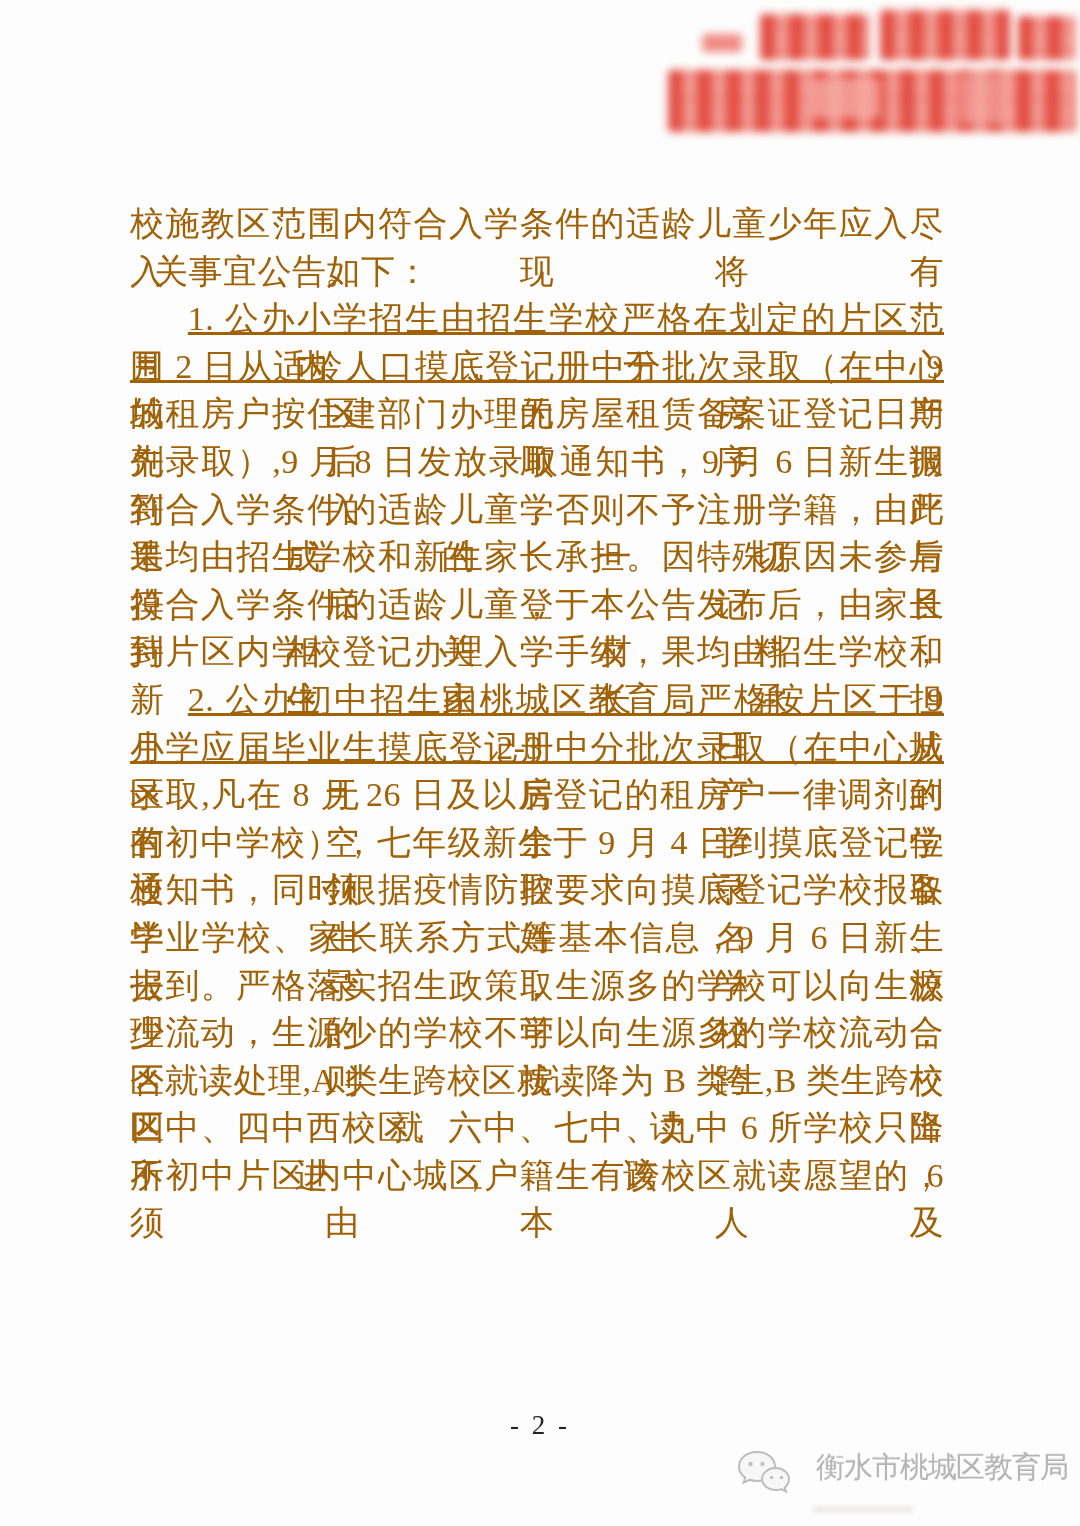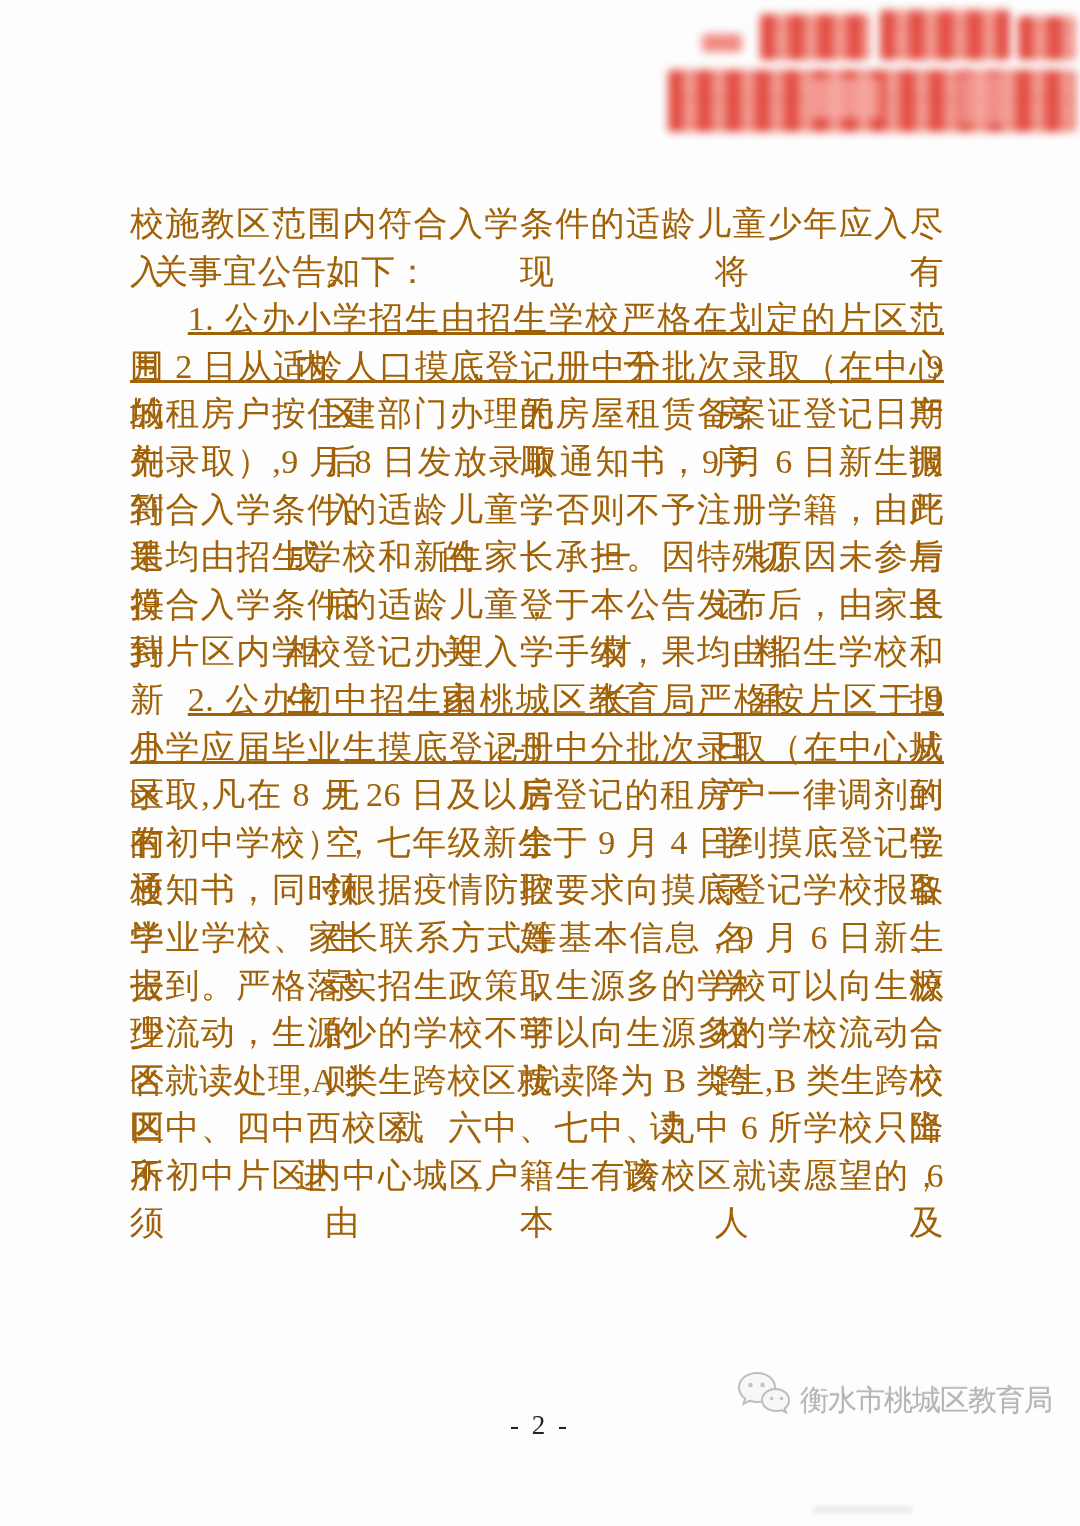--- a/index.html
+++ b/index.html
@@ -50,22 +50,22 @@
   
   .pagenum{
     position:absolute;left:0;top:1410px;width:1080px;
     text-align:center;
     font-size:27px;color:#222222;
     letter-spacing:3px;
   }
 
   
   .wm{
-    position:absolute;left:736px;top:1371px;height:50px;
-    display:flex;align-items:flex-end;gap:8px;
+    position:absolute;left:736px;top:1448px;height:50px;
+    display:flex;align-items:flex-start;gap:24px;
   }
   .wm-text{
     font-family:"Liberation Sans","DejaVu Sans",sans-serif;
     font-size:29px;letter-spacing:-1px;
     color:#b4b4b4;
     text-shadow:0 1px 1px #ffffff, 0 -1px 1px #e6e6e6;
   }
   .wm-smudge{
     position:absolute;left:813px;top:1506px;width:100px;height:7px;
     background:#efeaea;border-radius:4px;filter:blur(2px);

